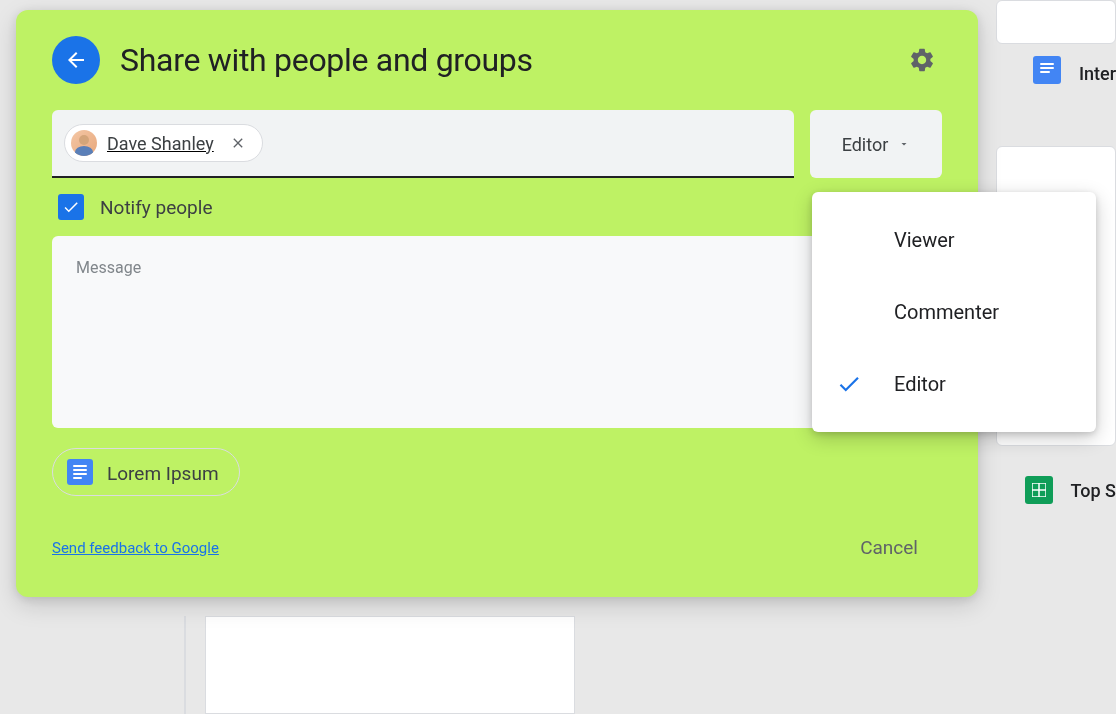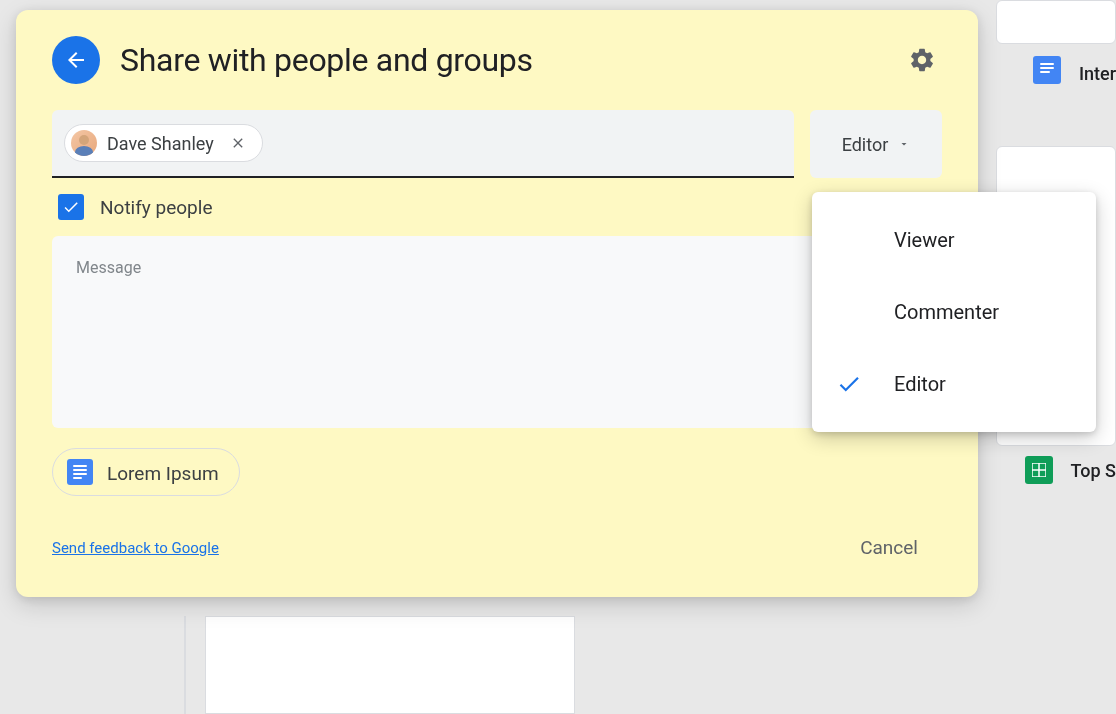--- a/index.html
+++ b/index.html
@@ -24,21 +24,21 @@
       position: absolute;
       right: 0;
       top: 56px;
       display: flex;
       align-items: flex-end;
       gap: 18px;
     }
     .bg-file-right-2 {
       position: absolute;
       right: 0;
-      top: 456px;
+      top: 476px;
       display: flex;
       align-items: center;
       gap: 18px;
     }
     .doc-icon-bg {
       width: 28px;
       height: 28px;
       background: #4285f4;
       border-radius: 3px;
       display: flex;
@@ -63,21 +63,21 @@
       position: absolute;
       background: white;
       border: 1px solid #dadce0;
       border-radius: 6px;
     }
     .dialog {
       position: absolute;
       left: 16px;
       top: 10px;
       width: 962px;
-      background: #fef9c3;
+      background: #bef264;
       border-radius: 12px;
       box-shadow: 0 2px 10px rgba(0,0,0,0.1), 0 8px 24px rgba(0,0,0,0.15);
       padding: 26px 36px 28px 36px;
     }
     .dialog-header {
       display: flex;
       align-items: center;
       gap: 20px;
     }
     .back-btn {
@@ -123,20 +123,21 @@
       align-items: center;
     }
     .person-chip {
       display: inline-flex;
       align-items: center;
       background: white;
       border: 1px solid #dadce0;
       border-radius: 24px;
       padding: 5px 14px 5px 6px;
       gap: 10px;
+      text-decoration: underline;
     }
     .chip-avatar {
       width: 26px;
       height: 26px;
       border-radius: 50%;
       background: linear-gradient(135deg, #f4c7a5 0%, #e8a87c 100%);
       position: relative;
       overflow: hidden;
       flex-shrink: 0;
     }

